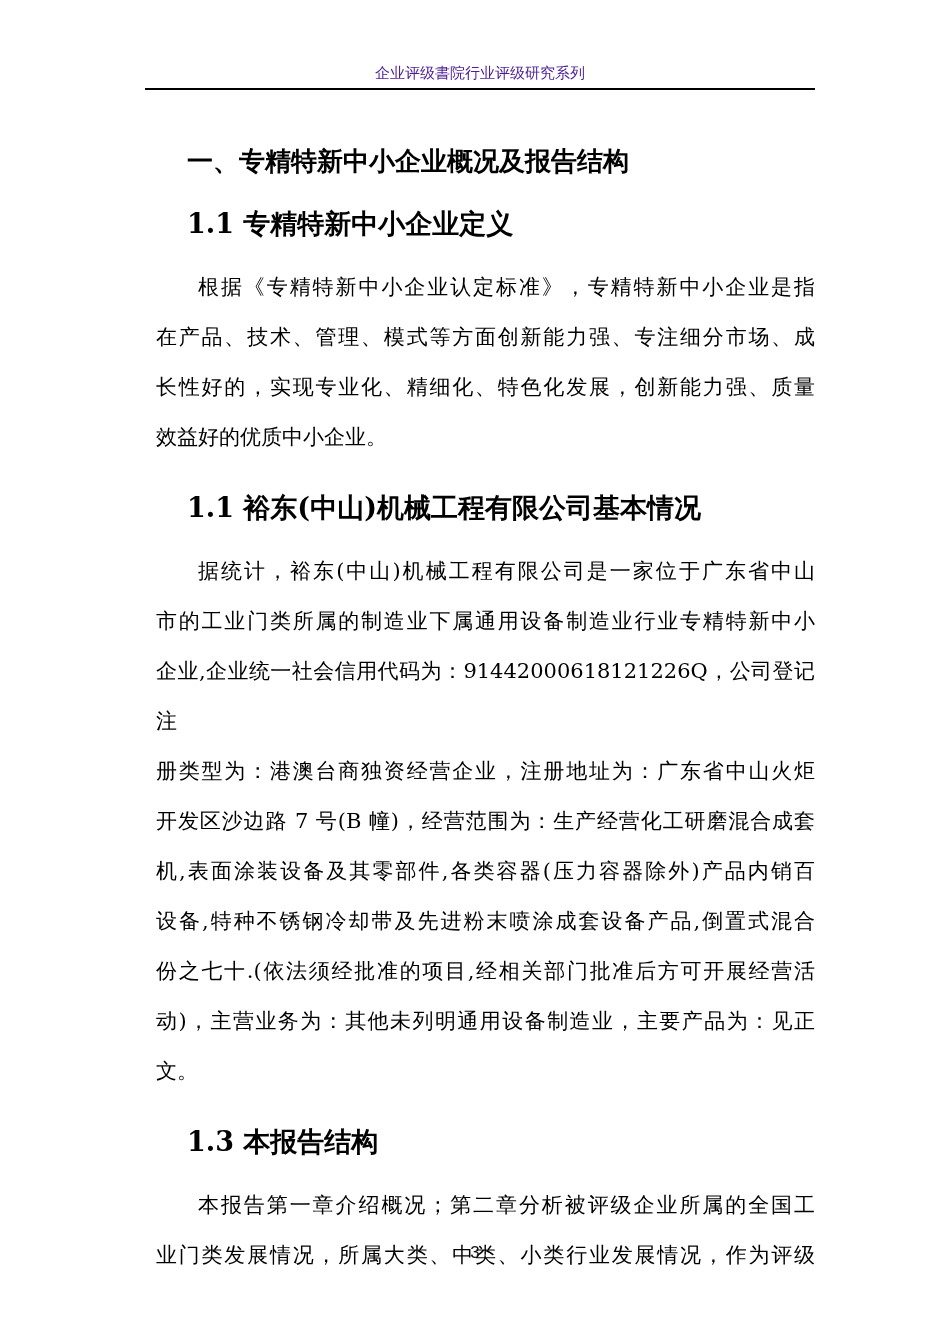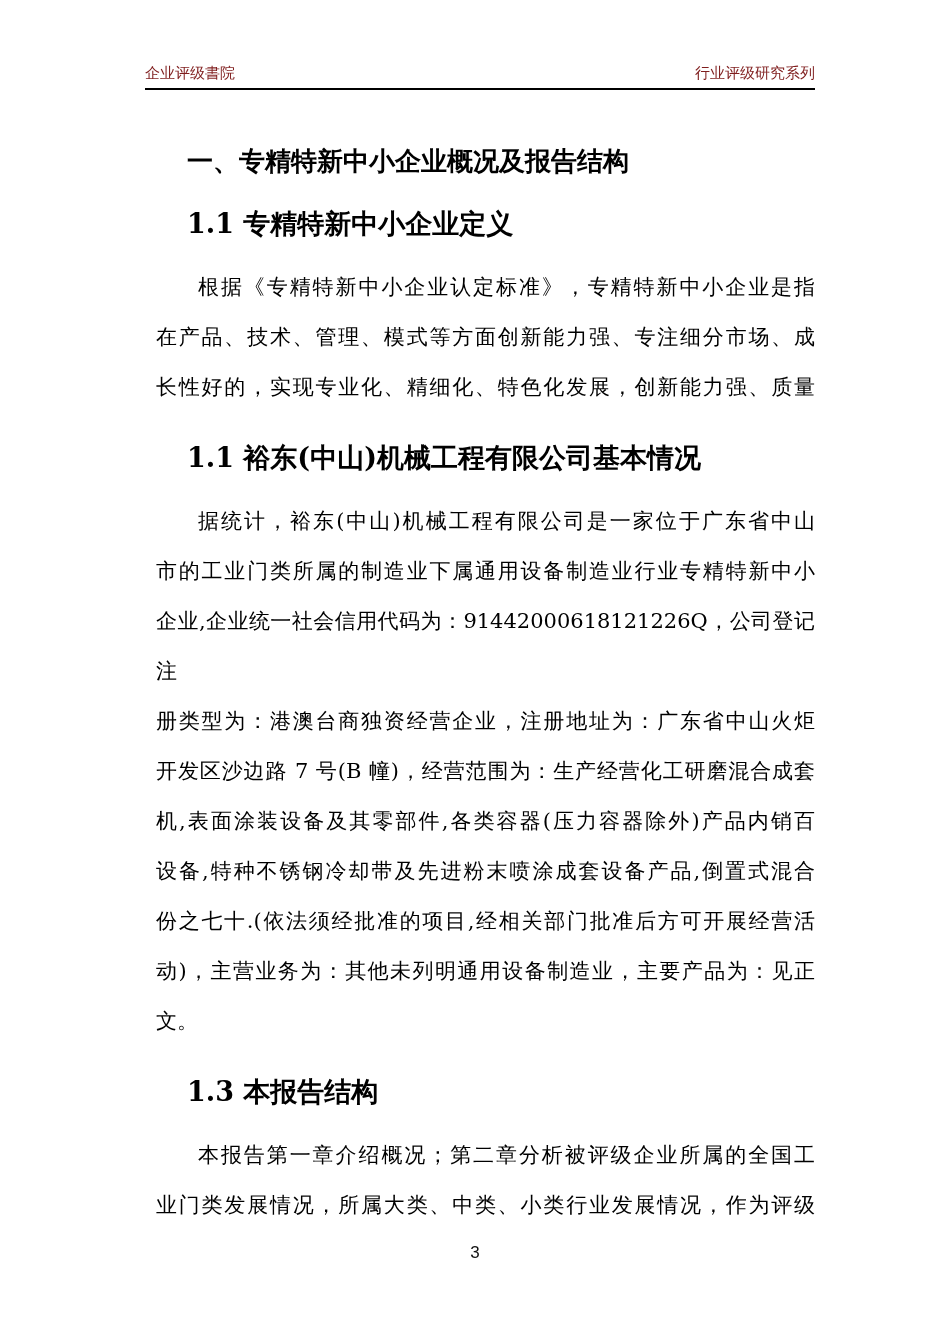--- a/index.html
+++ b/index.html
@@ -12,27 +12,27 @@
     width: 950px;
     height: 1344px;
     background: #ffffff;
     color: #000000;
     font-family: "DejaVu Serif", serif;
     overflow: hidden;
   }
   
   .header {
     display: flex;
-    justify-content: space-between;
+    justify-content: center;
     align-items: flex-end;
     margin: 64px 135px 0 145px;
     padding-bottom: 5px;
     font-family: "Liberation Sans", sans-serif;
     font-size: 15px;
-    color: #7f1d1d;
+    color: #4c1d95;
   }
   .header-rule {
     margin: 0 135px 0 145px;
     border-bottom: 2px solid #000000;
   }
   
   .content {
     margin: 0 135px 0 145px;
   }
   .doc-title {
@@ -90,20 +90,21 @@
 
   <div class="content">
 
     <div class="doc-title">一、专精特新中小企业概况及报告结构</div>
 
     <div class="section-heading">1.1 专精特新中小企业定义</div>
     <div class="para">
         <div class="line first">根据《专精特新中小企业认定标准》，专精特新中小企业是指</div>
         <div class="line">在产品、技术、管理、模式等方面创新能力强、专注细分市场、成</div>
         <div class="line">长性好的，实现专业化、精细化、特色化发展，创新能力强、质量</div>
+        <div class="line last-short">效益好的优质中小企业。</div>
       </div>
 
     <div class="section-heading">1.1 裕东(中山)机械工程有限公司基本情况</div>
     <div class="para">
         <div class="line first">据统计，裕东(中山)机械工程有限公司是一家位于广东省中山</div>
         <div class="line">市的工业门类所属的制造业下属通用设备制造业行业专精特新中小</div>
         <div class="line">企业,企业统一社会信用代码为：91442000618121226Q，公司登记注</div>
         <div class="line">册类型为：港澳台商独资经营企业，注册地址为：广东省中山火炬</div>
         <div class="line">开发区沙边路 7 号(B 幢)，经营范围为：生产经营化工研磨混合成套</div>
         <div class="line">机,表面涂装设备及其零部件,各类容器(压力容器除外)产品内销百</div>

